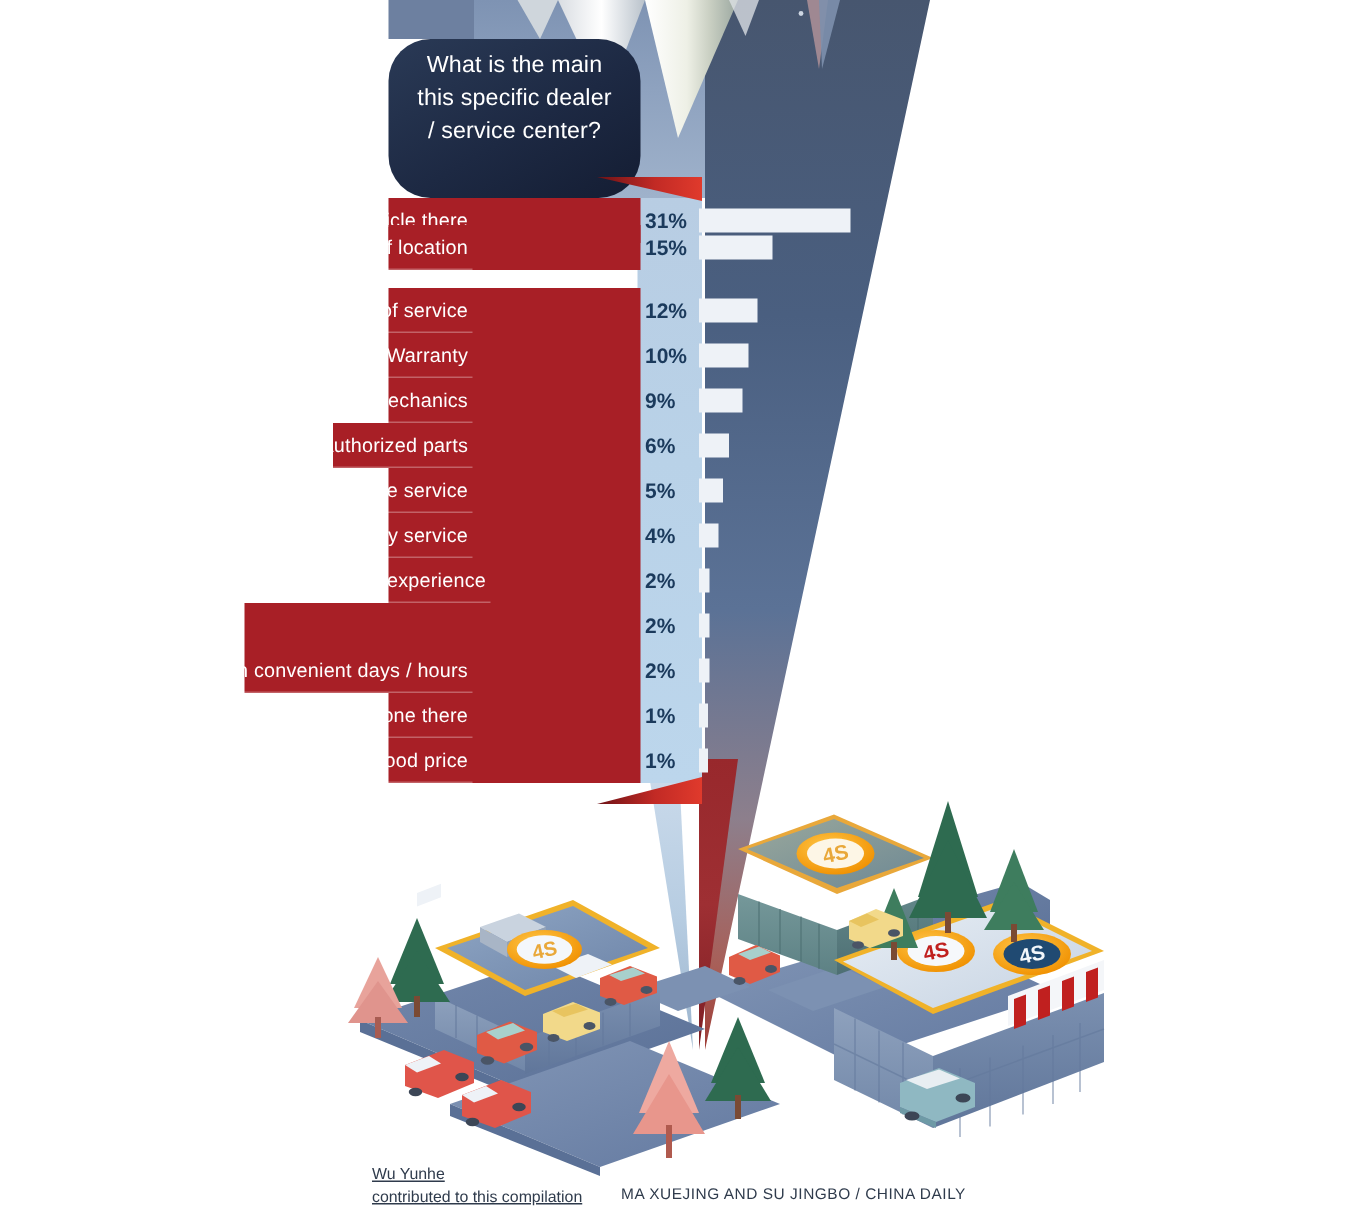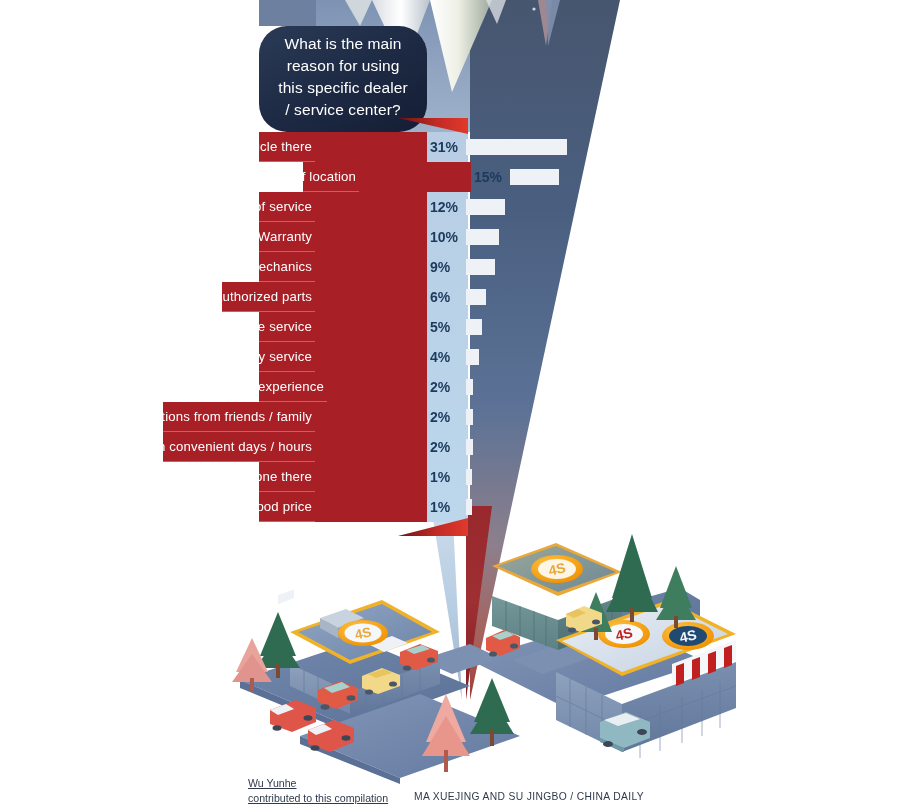--- a/index.html
+++ b/index.html
@@ -154,35 +154,34 @@
 
   <svg id="tritop" viewBox="0 0 70 16">
     <path d="M0,0 L70,0 L70,16 Z" fill="url(#gStripTri)"></path>
   </svg>
   <svg id="tribot" viewBox="0 0 70 18">
     <path d="M0,18 L70,0 L70,18 Z" fill="url(#gStripTri)"></path>
   </svg>
 
   <div id="titlebox">
     <span class="tline">What is the main</span>
-    <span class="tline">reason for using</span>
     <span class="tline">this specific dealer</span>
     <span class="tline">/ service center?</span>
   </div>
 
   <div id="chart">
       <div class="row" style="top: 0px;">
         <div class="redseg" style="left: 259px; width: 168px;"></div>
         <div class="lbl">Bought the vehicle there</div>
         <div class="pctcell">31%</div>
         <div class="barwrap">
           <div class="bar" style="width: 101px;"></div>
         </div>
       </div>
-      <div class="row" style="top: 30px; margin-left: 44px;">
+      <div class="row" style="top: 18px;">
         <div class="redseg" style="left: 259px; width: 168px;"></div>
         <div class="lbl">Convenience of location</div>
         <div class="pctcell">15%</div>
         <div class="barwrap">
           <div class="bar" style="width: 48.871px;"></div>
         </div>
       </div>
       <div class="row" style="top: 60px;">
         <div class="redseg" style="left: 259px; width: 168px;"></div>
         <div class="lbl">Reliability of service</div>
@@ -234,21 +233,20 @@
       <div class="row" style="top: 240px; padding-left: 12px;">
         <div class="redseg" style="left: 259px; width: 168px;"></div>
         <div class="lbl">Past experience</div>
         <div class="pctcell">2%</div>
         <div class="barwrap">
           <div class="bar" style="width: 6.51613px;"></div>
         </div>
       </div>
       <div class="row" style="top: 270px;">
         <div class="redseg" style="left: 163px; width: 264px;"></div>
-        <div class="lbl">Recommendations from friends / family</div>
         <div class="pctcell">2%</div>
         <div class="barwrap">
           <div class="bar" style="width: 6.51613px;"></div>
         </div>
       </div>
       <div class="row" style="top: 300px;">
         <div class="redseg" style="left: 163px; width: 264px;"></div>
         <div class="lbl">Open on convenient days / hours</div>
         <div class="pctcell">2%</div>
         <div class="barwrap">

